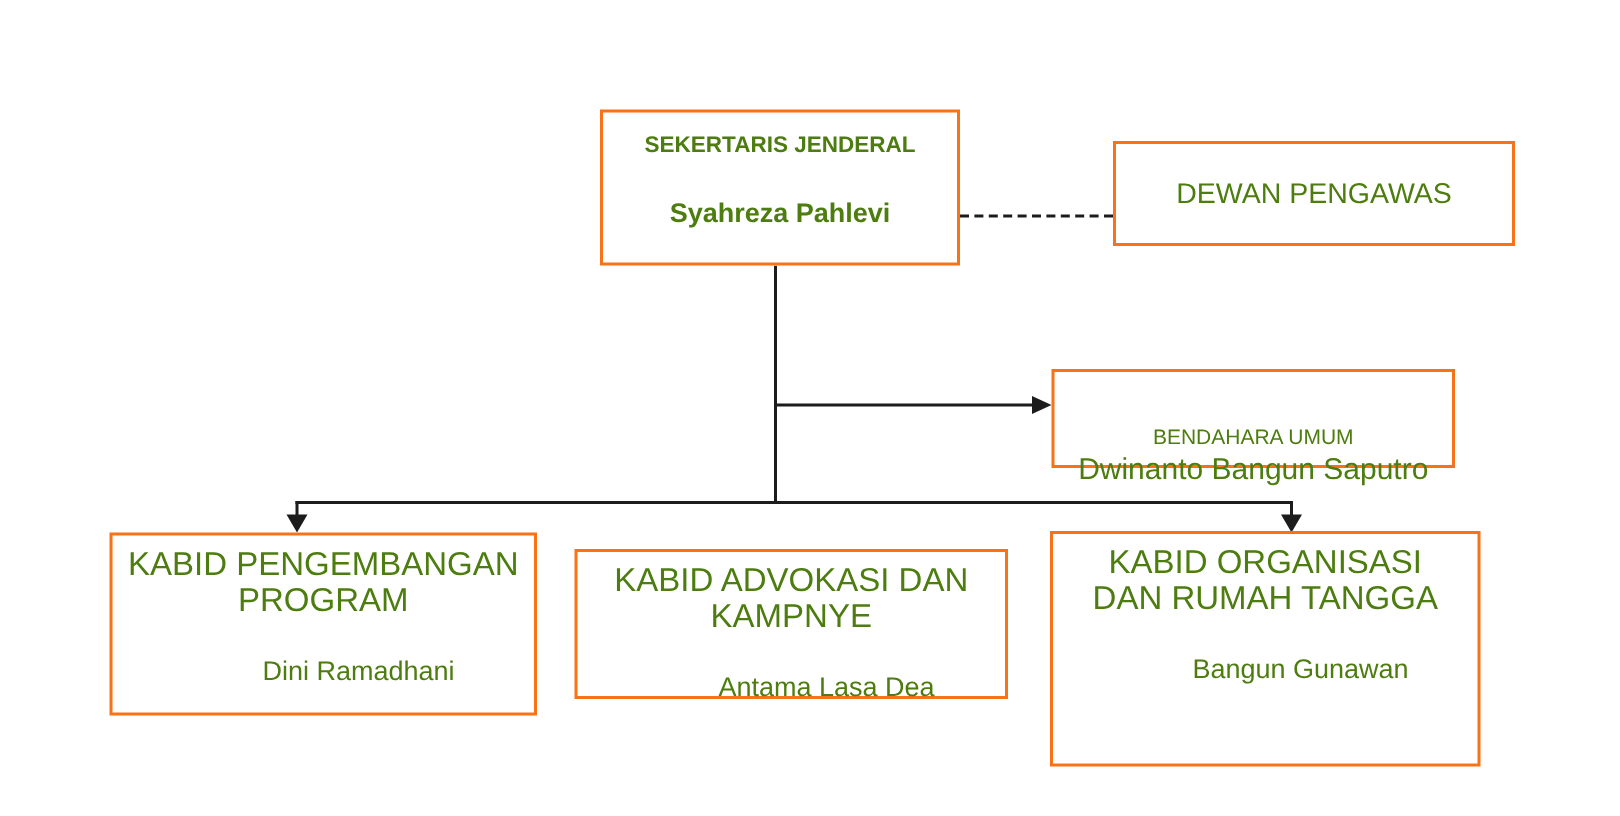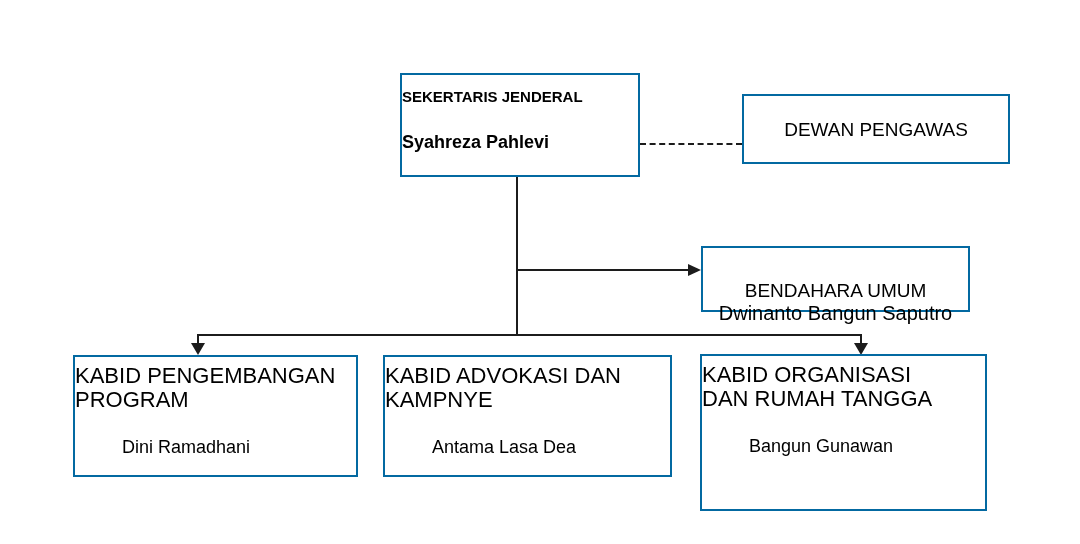--- a/index.html
+++ b/index.html
@@ -13,43 +13,43 @@
     position: relative;
     width: 1080px;
     height: 544px;
     background: #ffffff;
     overflow: hidden;
   }
   .node {
     position: absolute;
     box-sizing: border-box;
     background: #ffffff;
-    border: 2px solid #0369a1;
-    text-align: left;
-    color: #000000;
+    border: 2px solid #f97316;
+    text-align: center;
+    color: #4d7c0f;
   }
   
   .node-sekjen { left: 400px; top: 73px; width: 240px; height: 104px; padding-top: 13px; }
   .node-sekjen .role { font-size: 15px; font-weight: bold; line-height: 18px; }
   .node-sekjen .name { font-size: 18px; font-weight: bold; line-height: 22px; margin-top: 25px; }
   
   .node-dewan { left: 742px; top: 94px; width: 268px; height: 70px;
     display: flex; align-items: center; justify-content: center; }
   .node-dewan .role { font-size: 19px; line-height: 23px; }
   
   .node-bendahara { left: 701px; top: 246px; width: 269px; height: 66px;
     display: flex; flex-direction: column; align-items: center; justify-content: center; }
-  .node-bendahara .role { font-size: 19px; line-height: 24px; margin-top: 44px; }
+  .node-bendahara .role { font-size: 14px; line-height: 24px; margin-top: 44px; }
   .node-bendahara .name { font-size: 20px; line-height: 21px; }
   
   .node-kabid { padding-top: 7px; }
   .node-kabid .role { font-size: 22px; line-height: 24px; }
   .node-kabid .name { font-size: 18px; line-height: 22px; margin-top: 24px; padding-left: 47px; }
   .node-program    { left: 73px;  top: 355px; width: 285px; height: 122px; }
-  .node-advokasi   { left: 383px; top: 355px; width: 289px; height: 122px; }
+  .node-advokasi   { left: 383px; top: 366px; width: 289px; height: 100px; }
   .node-organisasi { left: 700px; top: 354px; width: 287px; height: 157px; }
 
   
   .line { position: absolute; background: #1c1c1c; }
   .line-trunk        { left: 516px; top: 177px; width: 2px;  height: 159px; }
   .line-bendahara    { left: 517px; top: 269px; width: 172px; height: 2px; }
   .line-distribution { left: 197px; top: 334px; width: 665px; height: 2px; }
   .line-drop-left    { left: 197px; top: 334px; width: 2px;  height: 10px; }
   .line-drop-right   { left: 860px; top: 334px; width: 2px;  height: 10px; }
   .line-dashed {

